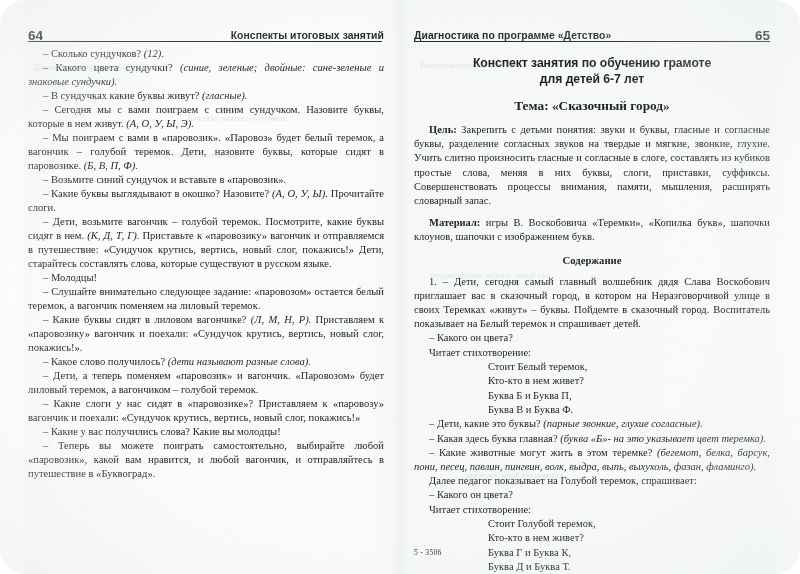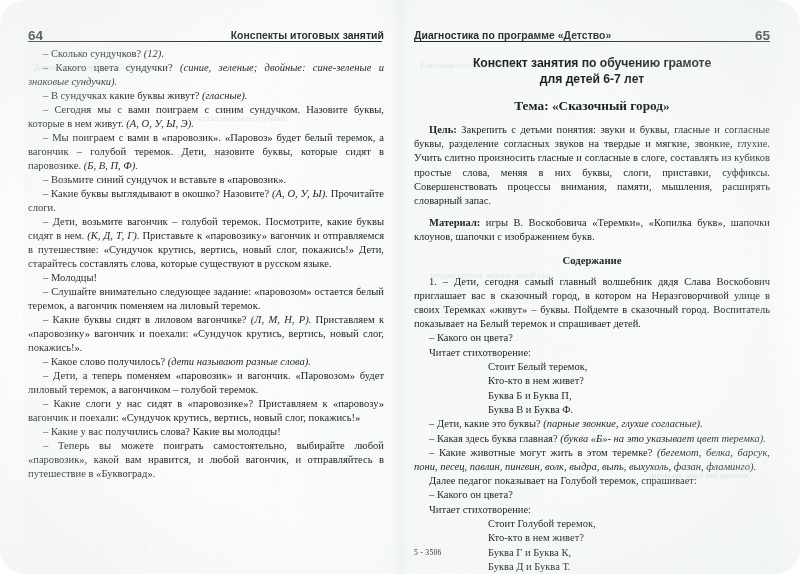--- a/index.html
+++ b/index.html
@@ -304,17 +304,17 @@
       <div class="signature">5 - 3506</div>
 
     </div>
   </div>
 
   <div class="vignette"></div>
   <div class="speckle"></div>
 
 <div class="bleed" style="left: 34px; top: 62px; width: 330px;">Диагностика по программе «Детство»</div>
     <div class="bleed" style="left: 188px; top: 96px; width: 180px; margin-top: 17px;">Конспект занятия по обучению</div>
-    <div class="bleed" style="left: 150px; top: 150px; width: 230px;">буквы, гласные и согласные</div>
+    <div class="bleed" style="left: 150px; top: 150px; width: 230px;">слоги, гласные и согласные</div>
     <div class="bleed" style="left: 420px; top: 60px; width: 300px;">Конспекты итоговых занятий</div>
     <div class="bleed" style="left: 430px; top: 270px; width: 300px;">твердые крутись, вертись, новый слог</div>
-    <div class="bleed" style="left: 448px; top: 470px; width: 300px; text-align: right;">паровозик, какой вам нравится</div>
+    <div class="bleed" style="left: 465px; top: 470px; width: 300px;">паровозик, какой вам нравится</div>
   </div>
 
 </body></html>

